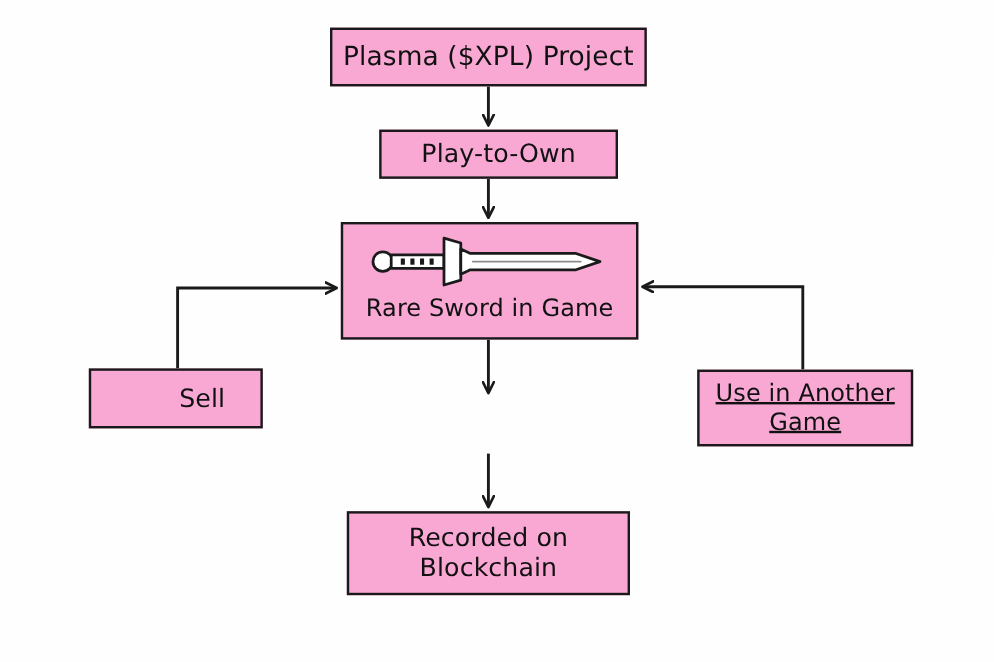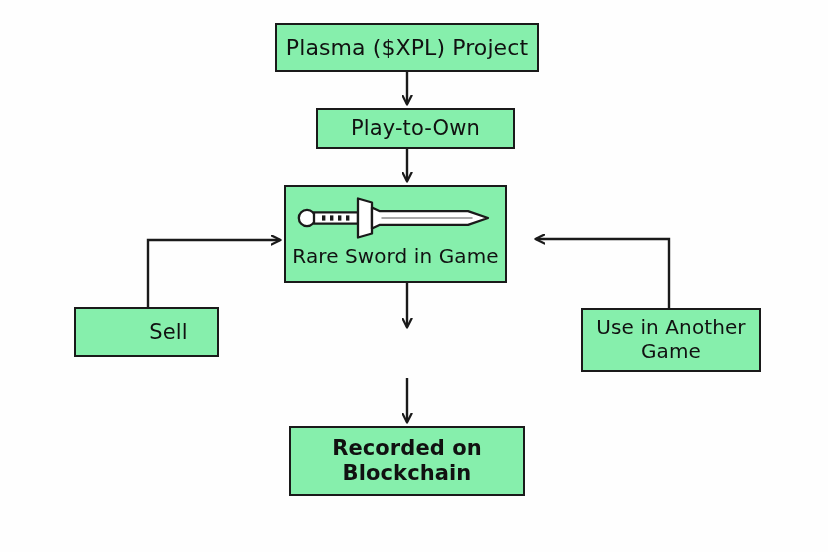--- a/index.html
+++ b/index.html
@@ -12,45 +12,45 @@
     width: 828px;
     height: 552px;
     background: #fefefe;
     font-family: "DejaVu Sans", sans-serif;
     overflow: hidden;
   }
   .node {
     position: absolute;
     box-sizing: border-box;
     border: 2.5px solid #1a1a1a;
-    background: #86efac;
+    background: #f9a8d4;
     display: flex;
     flex-direction: column;
     align-items: center;
     justify-content: center;
     color: #111111;
     text-align: center;
     line-height: 1.18;
   }
   .node-label {
     display: block;
     white-space: pre-line;
     font-size: 21px;
     letter-spacing: 0.1px;
   }
   #node-plasma   { left: 275px; top: 23px;  width: 264px; height: 49px; }
   #node-plasma .node-label { font-size: 22px; }
   #node-p2o      { left: 316px; top: 108px; width: 199px; height: 41px; }
-  #node-sword    { left: 284px; top: 185px; width: 223px; height: 98px; justify-content: flex-start; padding-top: 8px; text-align: right; }
+  #node-sword    { left: 284px; top: 185px; width: 248px; height: 98px; justify-content: flex-start; padding-top: 8px; text-align: right; }
   #node-sword .node-label { font-size: 20px; margin-top: 4px; }
   #node-sell     { left: 74px;  top: 307px; width: 145px; height: 50px; padding-left: 44px; }
   #node-trade    { left: 308px; top: 331px; width: 198px; height: 47px; }
-  #node-another  { left: 581px; top: 308px; width: 180px; height: 64px; }
+  #node-another  { left: 581px; top: 308px; width: 180px; height: 64px; text-decoration: underline; }
   #node-another .node-label { font-size: 20px; }
-  #node-recorded { left: 289px; top: 426px; width: 236px; height: 70px; font-weight: bold; }
+  #node-recorded { left: 289px; top: 426px; width: 236px; height: 70px; }
 
   .sword-icon {
     display: block;
     width: 200px;
     height: 46px;
   }
   #edges {
     position: absolute;
     left: 0;
     top: 0;

